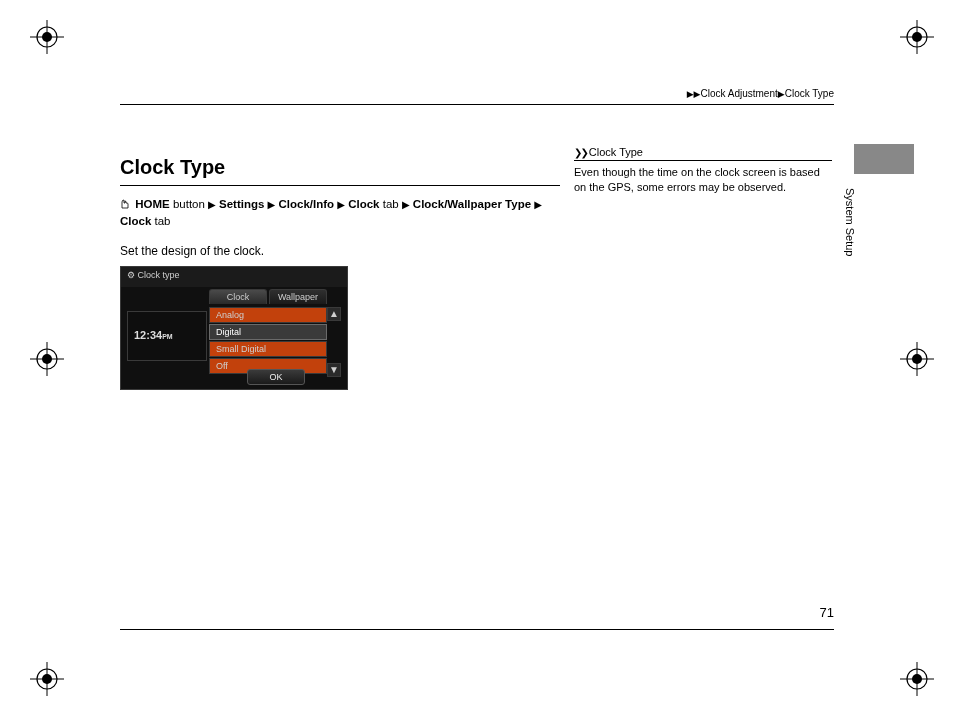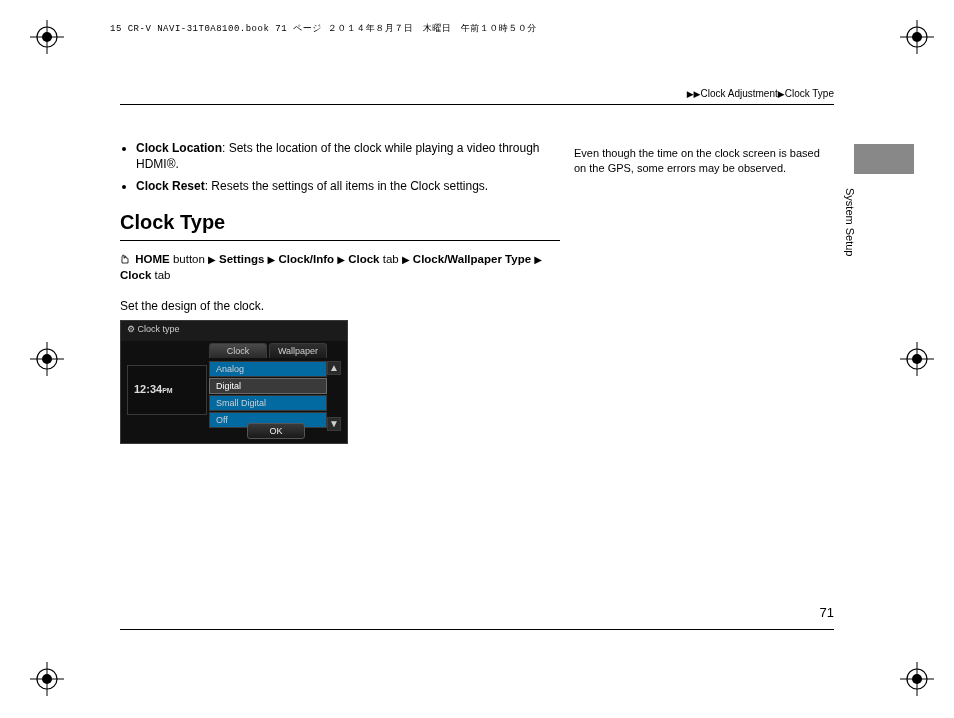--- a/index.html
+++ b/index.html
@@ -36,21 +36,21 @@
   .steps li{margin-bottom:6px}
   
   .shot{width:226px;height:122px;background:#101010;border:1px solid #3a3a3a;color:#cfcfcf;font-size:10px;position:relative;font-family:Arial,sans-serif}
   .shot .titlebar{position:absolute;left:0;right:0;top:0;height:16px;background:#1b1b1b;padding:2px 6px;font-size:9px;color:#cfcfcf}
   .shot .tabs{position:absolute;left:88px;top:22px;display:flex;gap:2px}
   .shot .tab{width:56px;height:14px;text-align:center;font-size:9px;line-height:14px;color:#cfcfcf;background:linear-gradient(#2f2f2f,#1a1a1a);border:1px solid #3a3a3a;border-bottom:none;border-radius:3px 3px 0 0}
   .shot .tab.sel{background:linear-gradient(#4a4a4a,#2a2a2a)}
   .shot .preview{position:absolute;left:6px;top:44px;width:72px;height:48px;border:1px solid #3a3a3a;background:#0e0e0e;color:#dedede;font-size:11px;line-height:46px;text-align:left;padding-left:6px;font-weight:600}
   .shot .preview sub{font-size:7px;vertical-align:baseline}
   .shot .list{position:absolute;left:88px;top:40px;right:20px}
-  .shot .opt{height:14px;line-height:14px;padding:0 6px;font-size:9px;border:1px solid #3a3a3a;margin-bottom:1px;background:#0369a1;color:#cfcfcf}
+  .shot .opt{height:14px;line-height:14px;padding:0 6px;font-size:9px;border:1px solid #3a3a3a;margin-bottom:1px;background:#c2410c;color:#cfcfcf}
   .shot .opt.sel{background:#3a3a3a;border-color:#6a6a6a;color:#fff}
   .shot .arrow{position:absolute;right:6px;width:12px;height:12px;text-align:center;line-height:12px;font-size:10px;background:#2a2a2a;border:1px solid #3a3a3a;color:#cfcfcf}
   .shot .ar-up{top:40px}
   .shot .ar-dn{top:96px}
   .shot .ok{position:absolute;right:42px;bottom:4px;width:56px;height:14px;line-height:14px;text-align:center;font-size:9px;background:linear-gradient(#3a3a3a,#1a1a1a);border:1px solid #555;color:#eee;border-radius:3px}
   
   .note{position:absolute;left:574px;top:146px;width:258px;font-size:11px}
   .note .nh{border-bottom:1px solid #000;padding-bottom:2px;margin-bottom:4px}
   .note .chv{font-size:10px;letter-spacing:-2px;margin-right:2px}
   .note .body{line-height:1.35}
@@ -108,35 +108,30 @@
     </div>
 <div class="reg mr">
       <svg viewBox="0 0 34 34">
         <circle cx="17" cy="17" r="10" fill="none" stroke="#000" stroke-width="1.2"></circle>
         <circle cx="17" cy="17" r="5" fill="#000"></circle>
         <line x1="17" y1="0" x2="17" y2="34" stroke="#000"></line>
         <line x1="0" y1="17" x2="34" y2="17" stroke="#000"></line>
       </svg>
     </div>
 
-<div class="filmline">15 CR-V NAVI-31T0A8100.book  71 ページ  ２０１４年８月７日　木曜日　午前１０時５０分</div>
 
 <div class="bc">
   <span class="tri">▶</span><span class="tri">▶</span><span>Clock Adjustment</span><span class="tri">▶</span><span>Clock Type</span>
 </div>
 <div class="hr-top"></div>
 
 <div class="vtabblock"></div>
 <div class="vlab">System Setup</div>
 
 <div class="main">
-  <ul>
-    <li><b>Clock Location</b><span>: Sets the location of the clock while playing a video through HDMI®.</span></li>
-    <li><b>Clock Reset</b><span>: Resets the settings of all items in the Clock settings.</span></li>
-  </ul>
 
   <div class="h2">Clock Type</div>
   <div class="h2-rule"></div>
 
   <div class="nav">
     <span class="pre"><svg viewBox="0 0 10 10">
             <path d="M2 9 L2 3 Q2 1 4 1 L4 4 L5 4 L5 2 Q6 2 6 3 L6 4 L7 4 Q8 4 8 5 L8 9 Z" fill="none" stroke="#000" stroke-width="0.8"></path>
           </svg></span>
     <b>HOME</b> <span>button</span>
     <span class="tri">▶</span> <b>Settings</b>
@@ -164,19 +159,20 @@
         <div class="opt">Off</div>
       </div>
       <div class="arrow ar-dn">▼</div>
       <div class="ok">OK</div>
     </div>
 
   </div>
 </div>
 
 <div class="note">
+  <div class="nh"><span class="chv">❯❯</span><span>Clock Type</span></div>
   <div class="body">Even though the time on the clock screen is based on the GPS, some errors may be observed.</div>
 </div>
 
 <div class="hr-bot"></div>
 <div class="pn">71</div>
 
 </div>
 
 </body></html>

